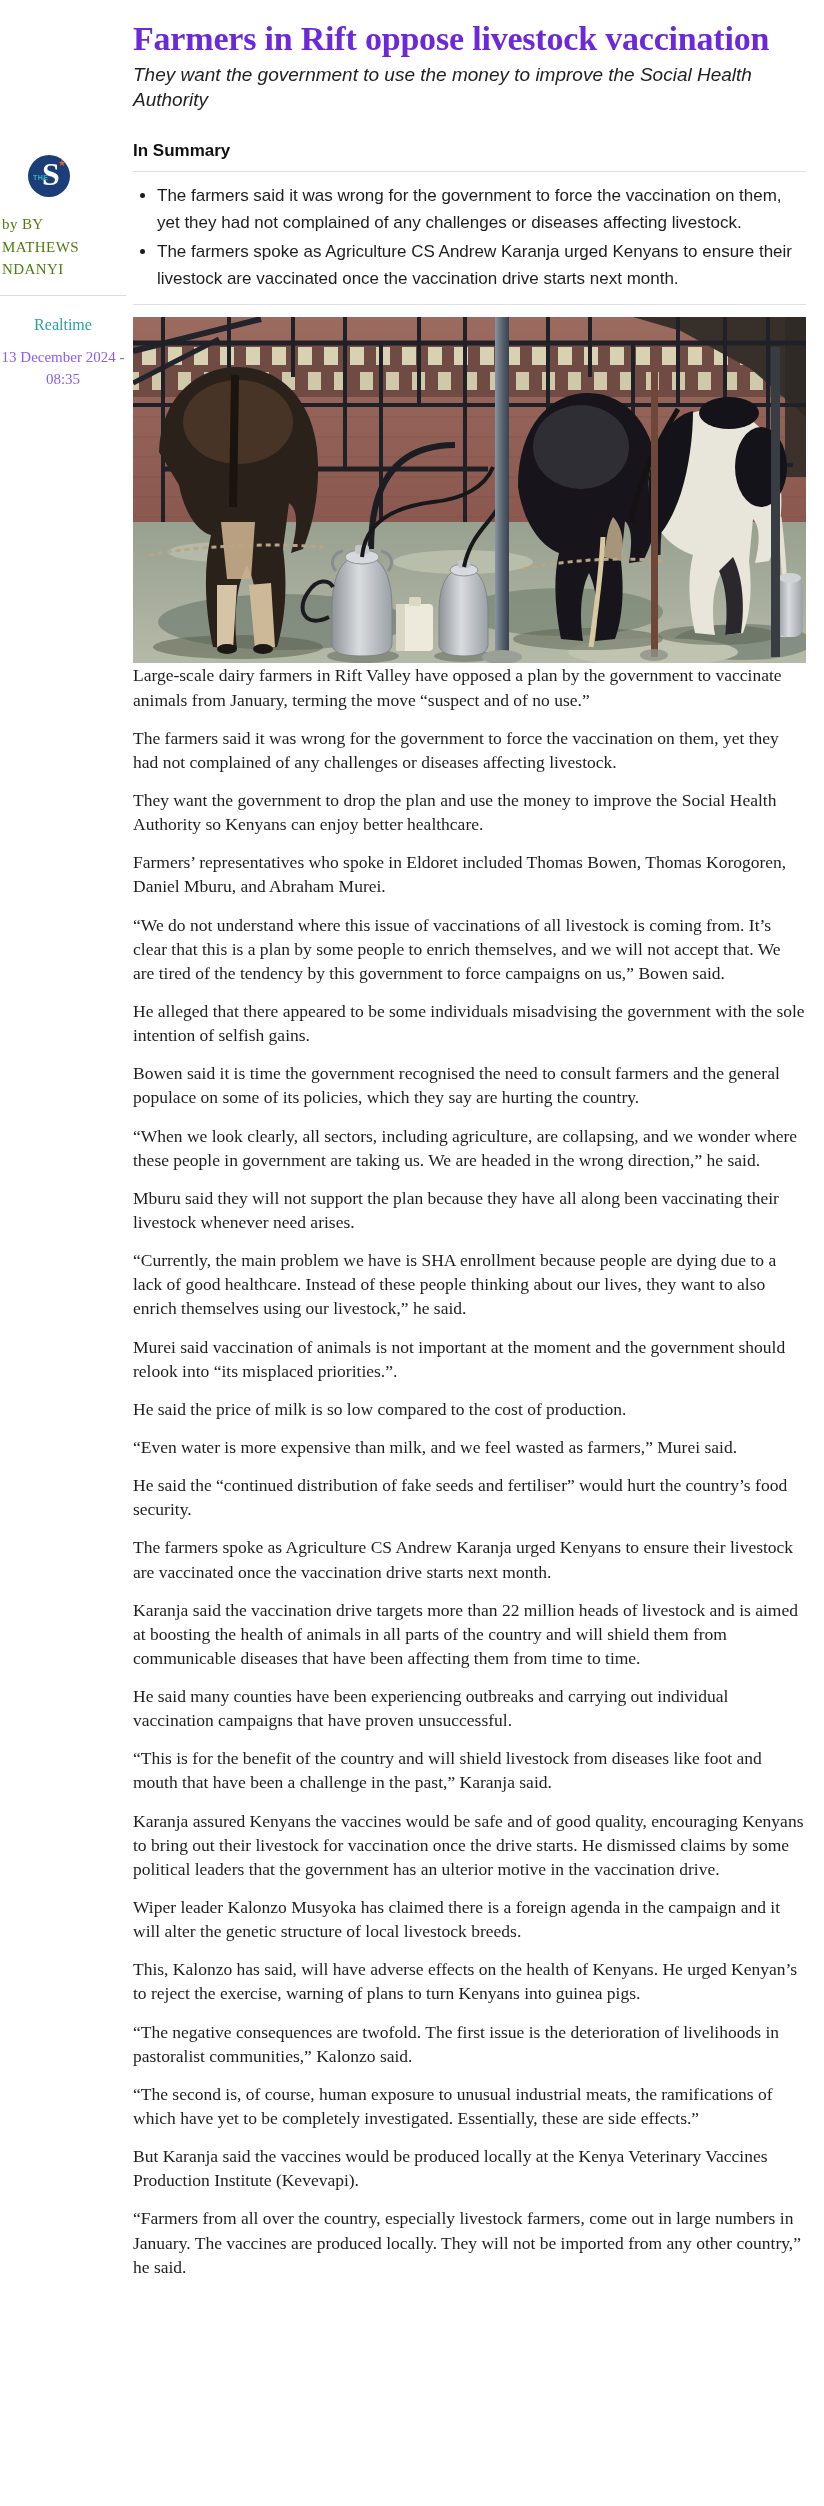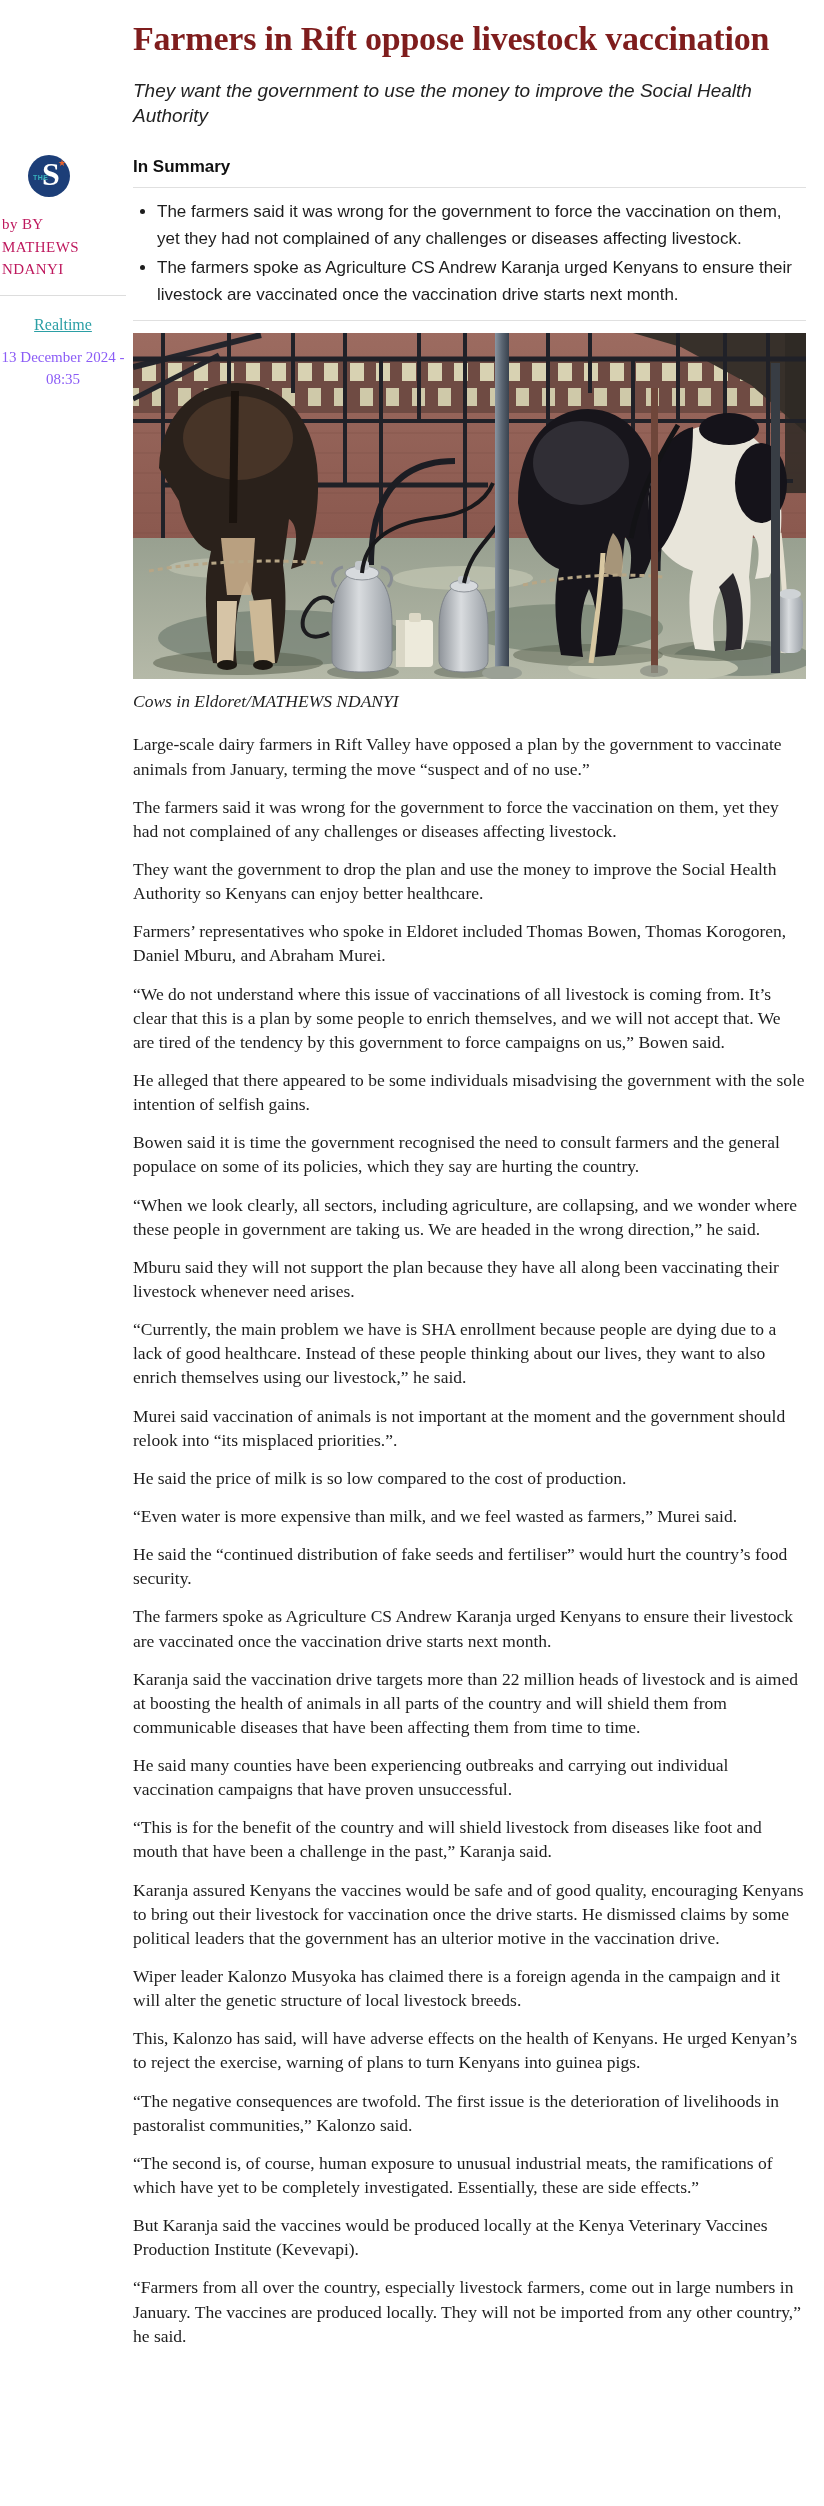--- a/index.html
+++ b/index.html
@@ -7,28 +7,28 @@
   html,body { background:#ffffff; }
   body { width:824px; height:2506px; position:relative; font-family:"Liberation Serif", serif; }
   .page { position:relative; width:824px; height:2506px; background:#fff; }
 
   
   .sidebar { position:absolute; left:0; top:155px; width:126px; }
   .logo { position:relative; width:42px; height:42px; border-radius:50%; background:#1c3e78; margin:0 0 16px 28px; }
   .logo-s { position:absolute; left:14px; top:2px; font:bold 32px/1.1 "Liberation Serif", serif; color:#ffffff; }
   .logo-the { position:absolute; left:5px; top:19px; font:bold 7px "Liberation Sans", sans-serif; color:#37b3bd; letter-spacing:.5px; }
   .logo-star { position:absolute; right:4px; top:4px; font-size:9px; color:#e8622c; line-height:1; }
-  .author { font:15px/1.5 "Liberation Serif", serif; color:#be185d; letter-spacing:.4px; padding:0 2px; }
+  .author { font:15px/1.5 "Liberation Serif", serif; color:#4d7c0f; letter-spacing:.4px; padding:0 2px; }
   .side-divider { border:none; border-top:1px solid #ddd; margin:14px 0 20px 0; }
-  .category { text-align:center; font:16px "Liberation Serif", serif; color:#2b9fa5; margin-bottom:12px; cursor:pointer;text-decoration:underline; }
+  .category { text-align:center; font:16px "Liberation Serif", serif; color:#2b9fa5; margin-bottom:12px; cursor:pointer; }
   .pubdate { text-align:center; font:15px/1.5 "Liberation Serif", serif; color:#8b5cf6; }
 
   
   .main { position:absolute; left:133px; top:0; width:673px; padding-top:14px; }
-  h1.title { font:bold 34px/1.45 "Liberation Serif", serif; color:#7f1d1d; letter-spacing:-.2px; margin-bottom:16px; }
+  h1.title { font:bold 34px/1.45 "Liberation Serif", serif; color:#6d28d9; letter-spacing:-.2px; }
   .subtitle { font:italic 19px/1.3 "Liberation Sans", sans-serif; color:#222; margin-bottom:28px; }
   .insummary { font:bold 17px "Liberation Sans", sans-serif; color:#101010; margin-bottom:10px; }
   hr.rule { border:none; border-top:1px solid #e0e0e0; margin:0; }
   ul.summary { margin:10px 0 12px 0; padding-left:24px; font:17px/1.6 "Liberation Sans", sans-serif; color:#1d1d1d; }
   ul.summary li { margin-bottom:2px; }
   figure { margin:12px 0 0 0; }
   figure svg { display:block; width:673px; height:346px; }
   figcaption { font:italic 17.5px "Liberation Serif", serif; color:#1f1f1f; margin:12px 0 20px 0; }
   .body-copy p { font:17.5px/1.38 "Liberation Serif", serif; color:#1e1e1e; margin:0 0 14px 0; }
 </style>
@@ -175,21 +175,20 @@
         <path d="M331,250 C338,215 360,205 368,185" stroke="#18181b" stroke-width="4" fill="none"></path>
         <path d="M545,92 C522,130 505,165 498,205" stroke="#131316" stroke-width="5" fill="none"></path>
         <path d="M196,300 C172,312 162,292 176,274 C184,262 196,262 200,270" stroke="#1c1c1f" stroke-width="4" fill="none"></path>
 
         <rect x="362" width="14" height="340" fill="url(#poleG)"></rect>
         <ellipse cx="369" cy="340" rx="20" ry="7" fill="#9aa095"></ellipse>
         <rect x="518" y="55" width="7" height="285" fill="#6f463a"></rect>
         <ellipse cx="521" cy="338" rx="14" ry="6" fill="#8f9488" opacity=".8"></ellipse>
         <rect x="638" y="30" width="9" height="310" fill="#383d44"></rect>
       </svg>
-      <figcaption>Cows in Eldoret/MATHEWS NDANYI</figcaption>
     </figure>
 
     <div class="body-copy">
         <p>Large-scale dairy farmers in Rift Valley have opposed a plan by the government to vaccinate animals from January, terming the move “suspect and of no use.”</p>
         <p>The farmers said it was wrong for the government to force the vaccination on them, yet they had not complained of any challenges or diseases affecting livestock.</p>
         <p>They want the government to drop the plan and use the money to improve the Social Health Authority so Kenyans can enjoy better healthcare.</p>
         <p>Farmers’ representatives who spoke in Eldoret included Thomas Bowen, Thomas Korogoren, Daniel Mburu, and Abraham Murei.</p>
         <p>“We do not understand where this issue of vaccinations of all livestock is coming from. It’s clear that this is a plan by some people to enrich themselves, and we will not accept that. We are tired of the tendency by this government to force campaigns on us,” Bowen said.</p>
         <p>He alleged that there appeared to be some individuals misadvising the government with the sole intention of selfish gains.</p>
         <p>Bowen said it is time the government recognised the need to consult farmers and the general populace on some of its policies, which they say are hurting the country.</p>

